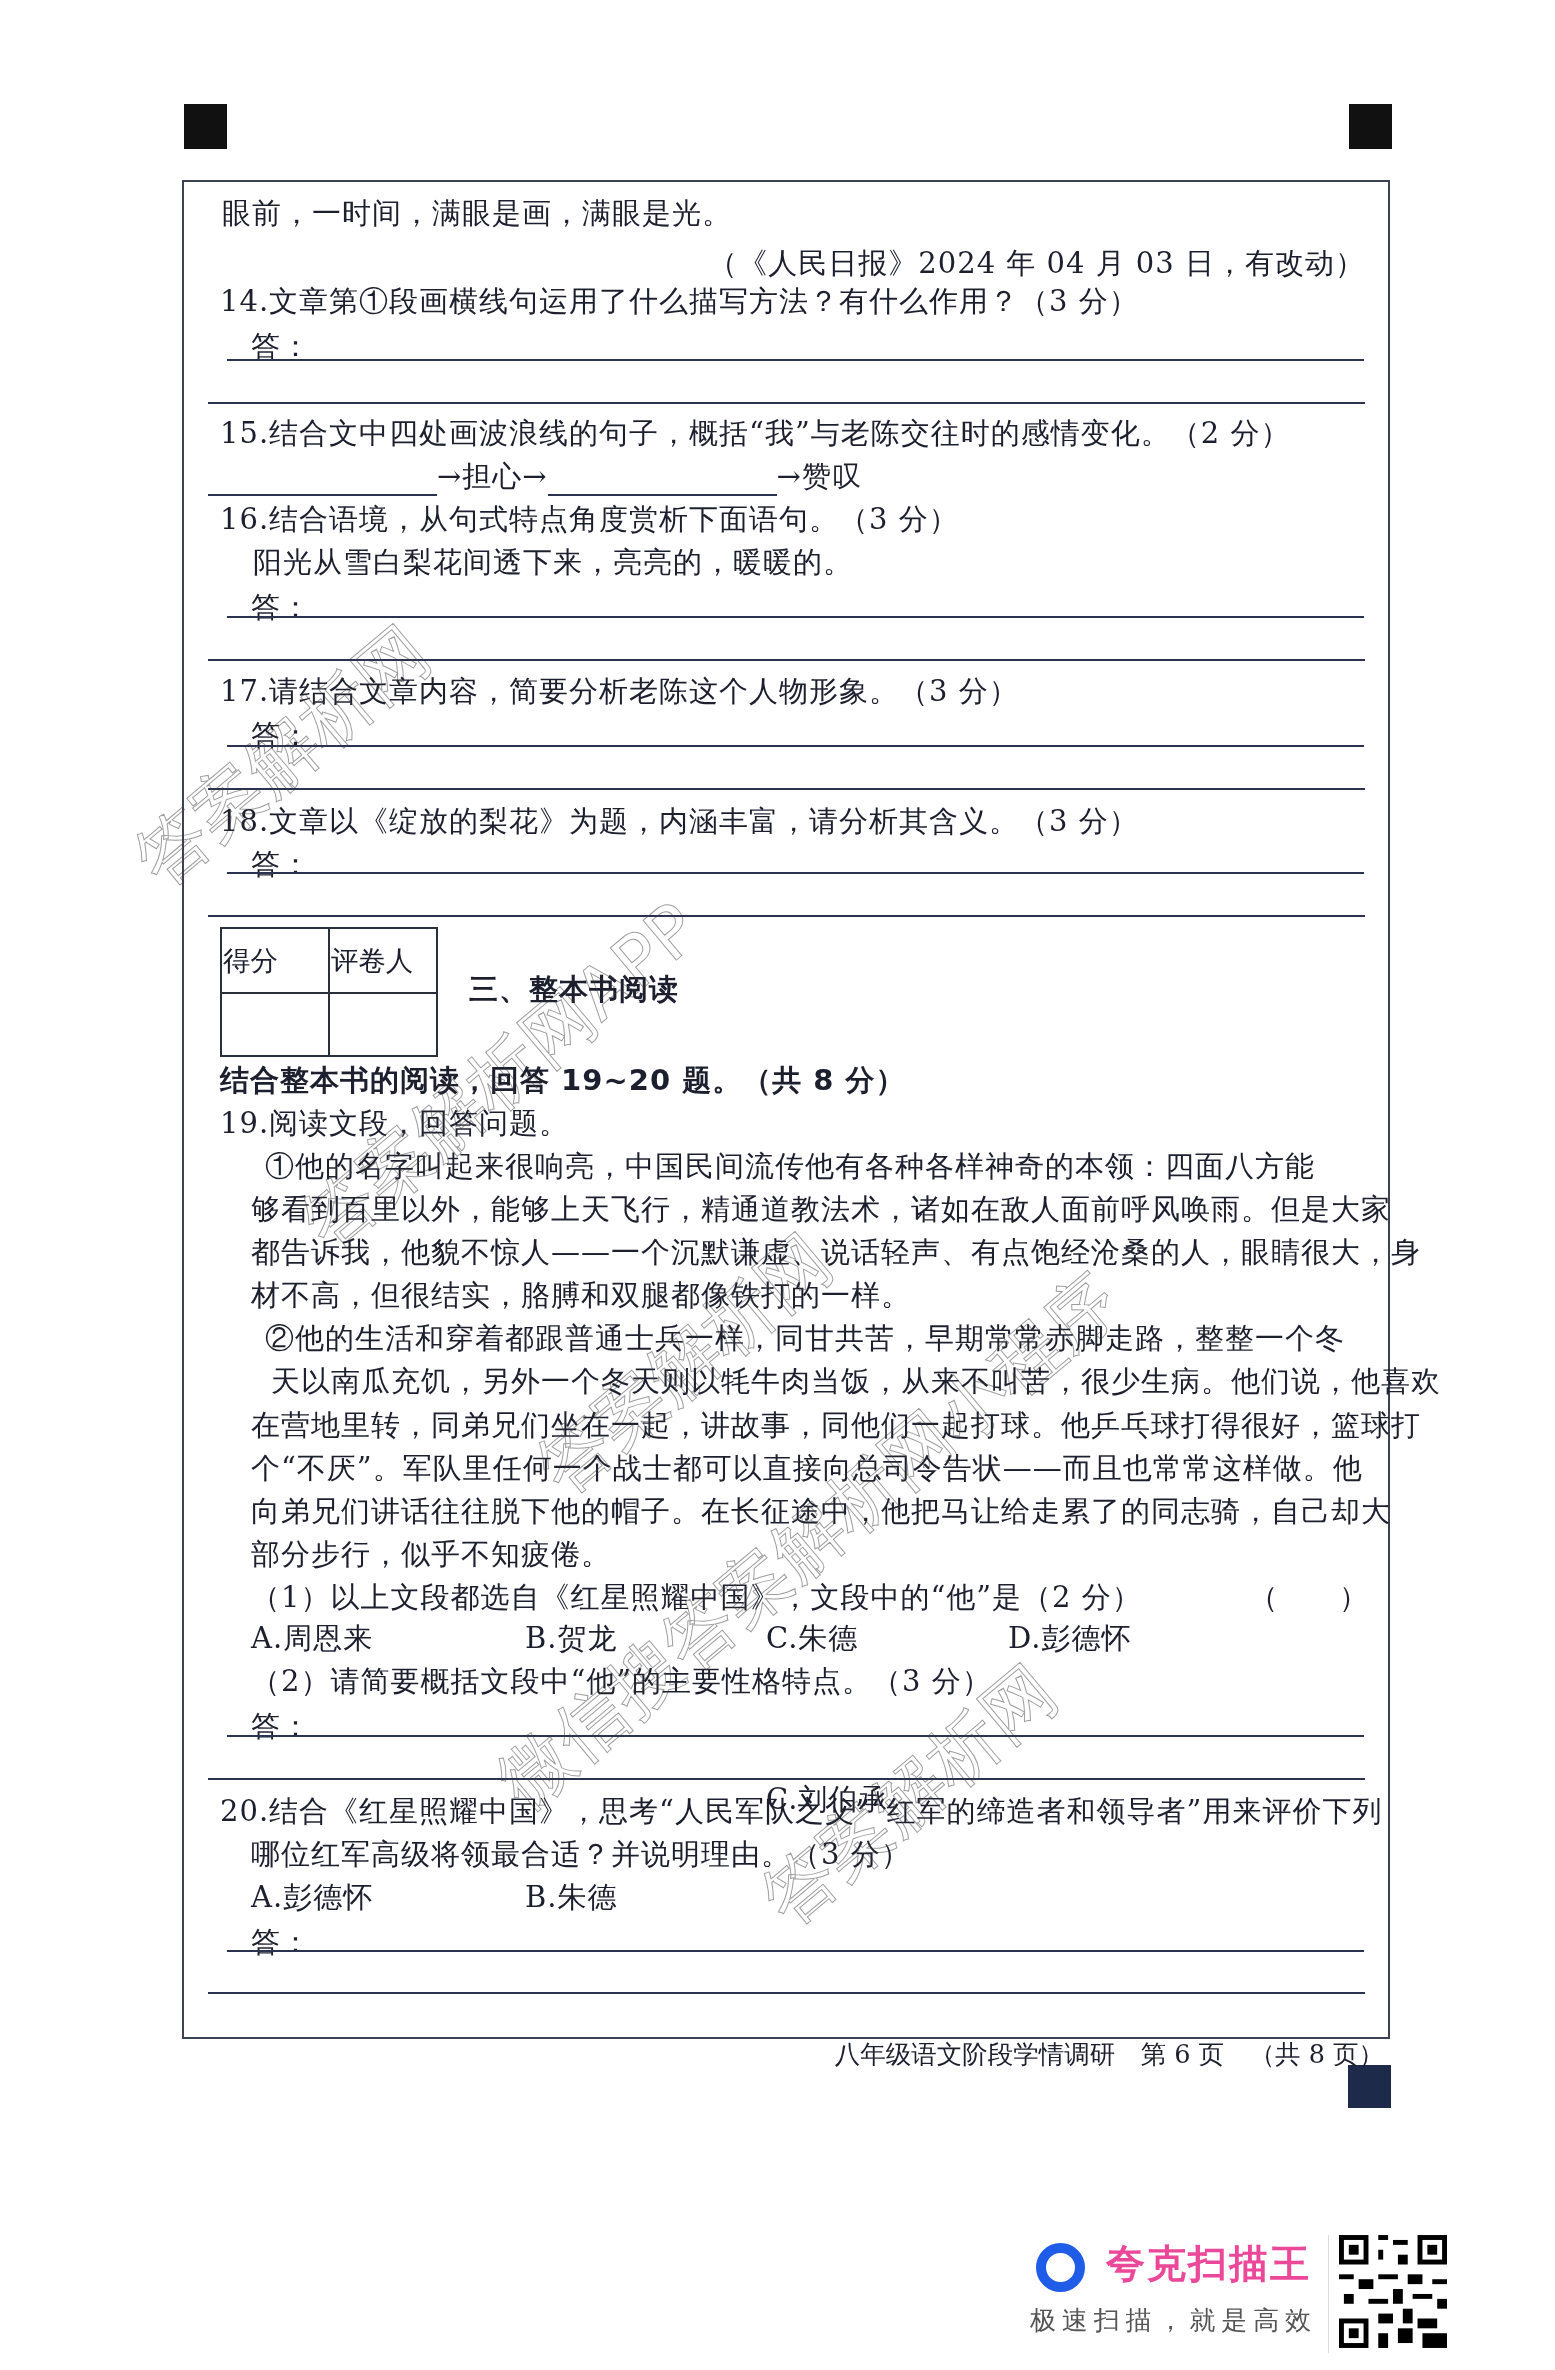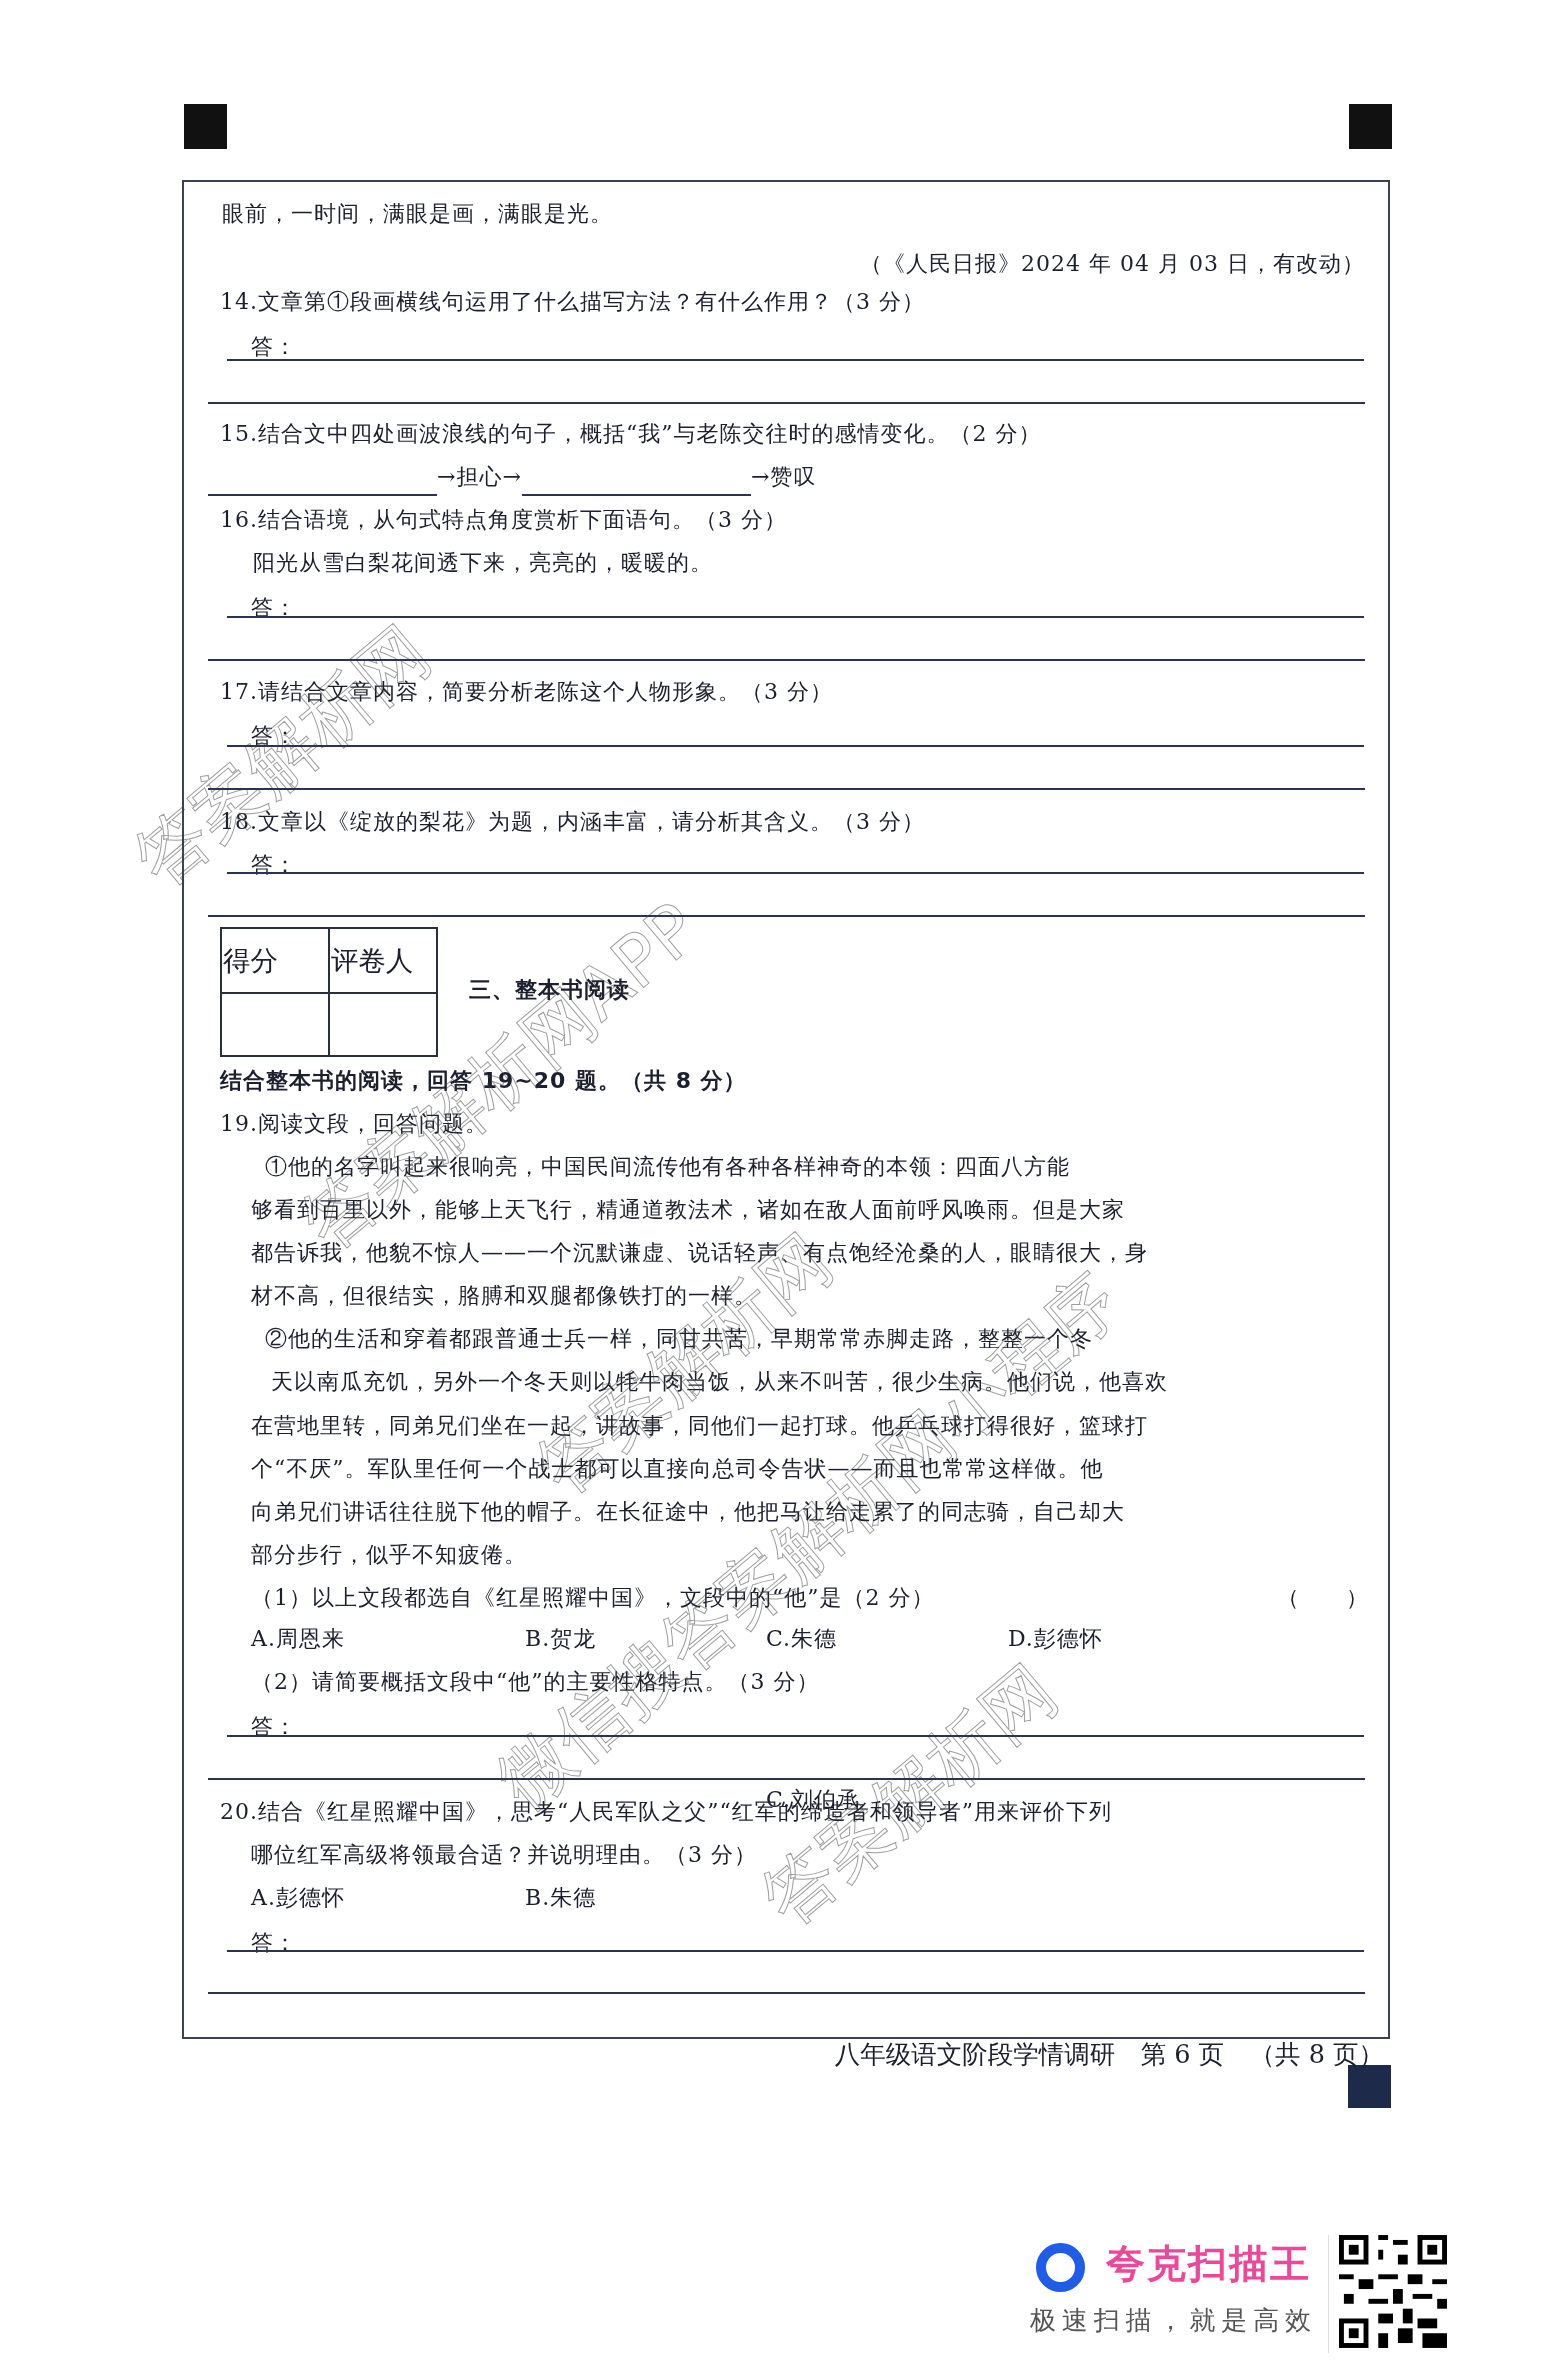--- a/index.html
+++ b/index.html
@@ -6,21 +6,21 @@
   body {
     width: 1555px; height: 2371px; background: #ffffff; position: relative; overflow: hidden;
     font-family: "DejaVu Serif", "Liberation Serif", serif; color: #1c1f2e;
   }
   .marker { position: absolute; background: #111; }
   .marker.blue { background: #1e2a4a; }
   .frame {
     position: absolute; left: 182px; top: 180px; width: 1208px; height: 1859px;
     border: 2px solid #3b4256; box-sizing: border-box;
   }
-  .line { position: absolute; font-size: 22px; line-height: 39px; white-space: nowrap; letter-spacing: 1px; }
+  .line { position: absolute; font-size: 29px; line-height: 39px; white-space: nowrap; letter-spacing: 1px; }
   .answer-line { position: absolute; height: 2px; background: #2a3350; }
   .blank { display: inline-block; border-bottom: 2px solid #2a3350; vertical-align: bottom; height: 33px; }
   .score-table { position: absolute; left: 220px; top: 927px; border-collapse: collapse; }
   .score-table td { border: 2px solid #2a2f3c; width: 104px; height: 61px; font-size: 27.4px; }
   .score-table tr.empty td { height: 59px; }
   .bold { font-family: "DejaVu Sans", "Liberation Sans", sans-serif; font-weight: bold; }
   .watermark {
     position: absolute; font-family: "DejaVu Sans", sans-serif; font-size: 71px; color: rgba(90,90,90,0.35);
     white-space: nowrap; transform-origin: left center; pointer-events: none;
     -webkit-text-stroke: 1px rgba(60,60,60,0.5); color: transparent;

